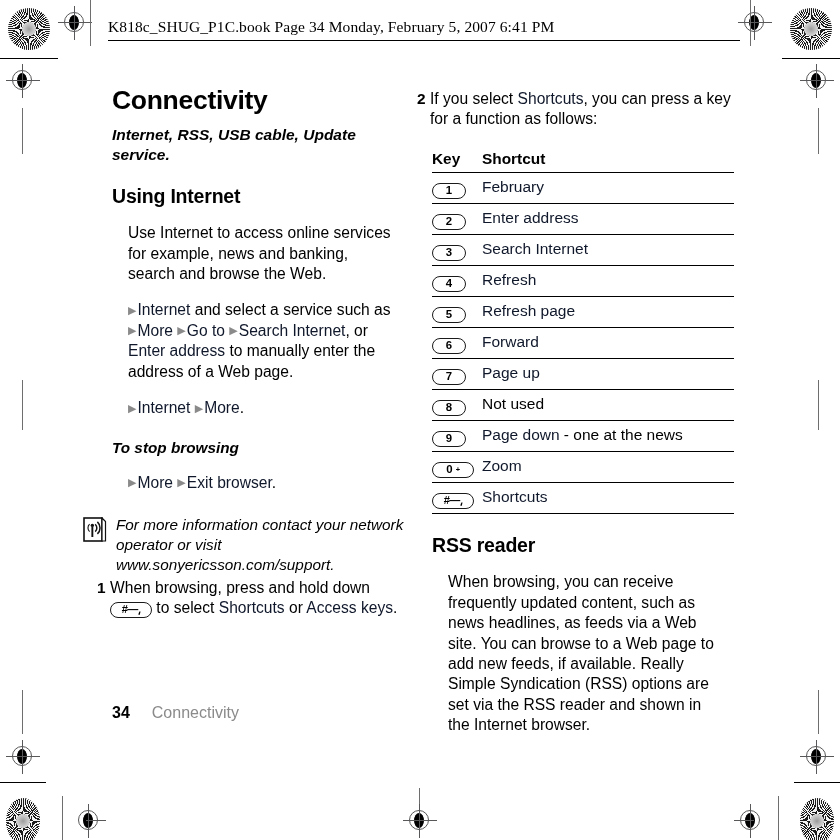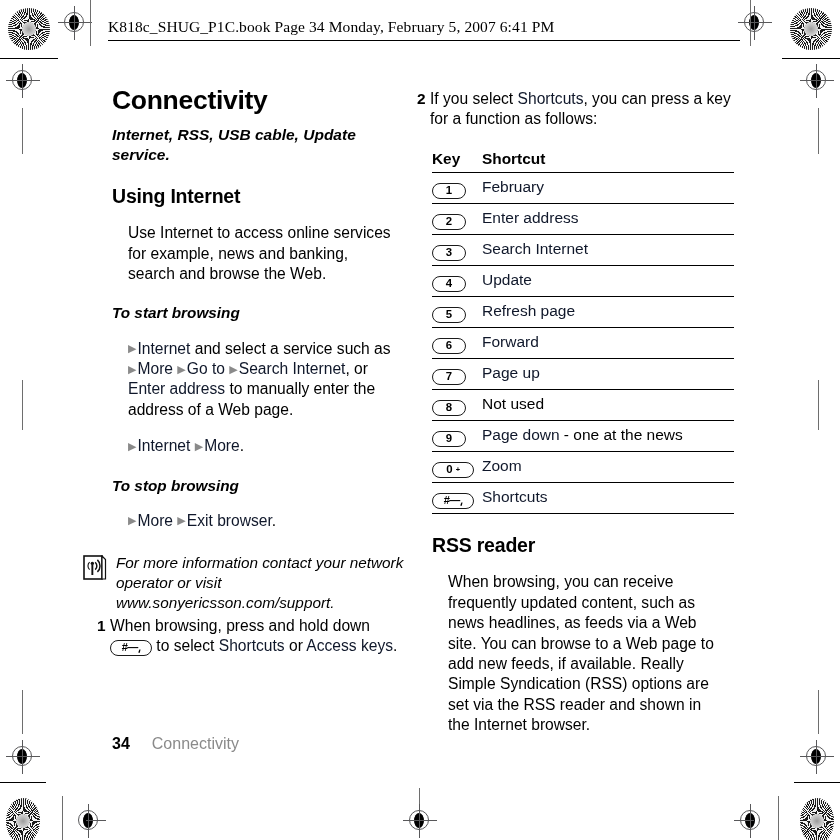--- a/index.html
+++ b/index.html
@@ -257,21 +257,21 @@
   table.shortcuts td.key-cell {
     width: 50px;
     padding-top: 6px;
   }
   table.shortcuts tr:last-child td { border-bottom: 1px solid #000; }
 
   
   .footer {
     position: absolute;
     left: 112px;
-    top: 735px;
+    top: 704px;
     font-size: 16px;
     white-space: nowrap;
   }
   .footer .pageno {
     font-weight: bold;
     color: #000;
     margin-right: 22px;
   }
   .footer .chap { color: #8a8a8a; }
 </style>
@@ -366,21 +366,20 @@
 <div class="page">
 
   <div class="col col-left">
 
     <h1 class="chapter">Connectivity</h1>
     <p class="chapter-sub">Internet, RSS, USB cable, Update service.</p>
 
     <h2 class="section">Using Internet</h2>
     <p class="body-text">Use Internet to access online services for example, news and banking, search and browse the Web.</p>
 
-    <h3 class="proc">To start browsing</h3>
     <p class="body-text"><span class="arrow">▶</span><span class="gray">Internet</span>
       <span>and select a service such as</span>
       <span class="arrow">▶</span><span class="gray">More</span>
       <span class="arrow">▶</span><span class="gray">Go to</span>
       <span class="arrow">▶</span><span class="gray">Search Internet</span><span>, or</span>
       <span class="gray">Enter address</span>
       <span>to manually enter the address of a Web page.</span></p>
 
     <p class="body-text"><span class="arrow">▶</span><span class="gray">Internet</span>
       <span class="arrow">▶</span><span class="gray">More</span><span>.</span></p>
@@ -438,21 +437,21 @@
           <tr>
             <td class="key-cell"><span class="key num">2</span></td>
             <td><span class="gray">Enter address</span></td>
           </tr>
           <tr>
             <td class="key-cell"><span class="key num">3</span></td>
             <td><span class="gray">Search Internet</span></td>
           </tr>
           <tr>
             <td class="key-cell"><span class="key num">4</span></td>
-            <td><span class="gray">Update</span></td>
+            <td><span class="gray">Refresh</span></td>
           </tr>
           <tr>
             <td class="key-cell"><span class="key num">5</span></td>
             <td><span class="gray">Refresh page</span></td>
           </tr>
           <tr>
             <td class="key-cell"><span class="key num">6</span></td>
             <td><span class="gray">Forward</span></td>
           </tr>
           <tr>

